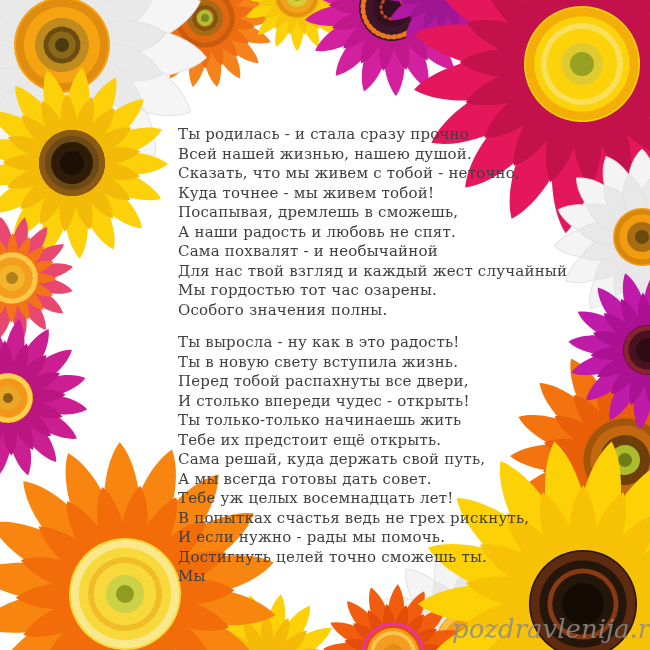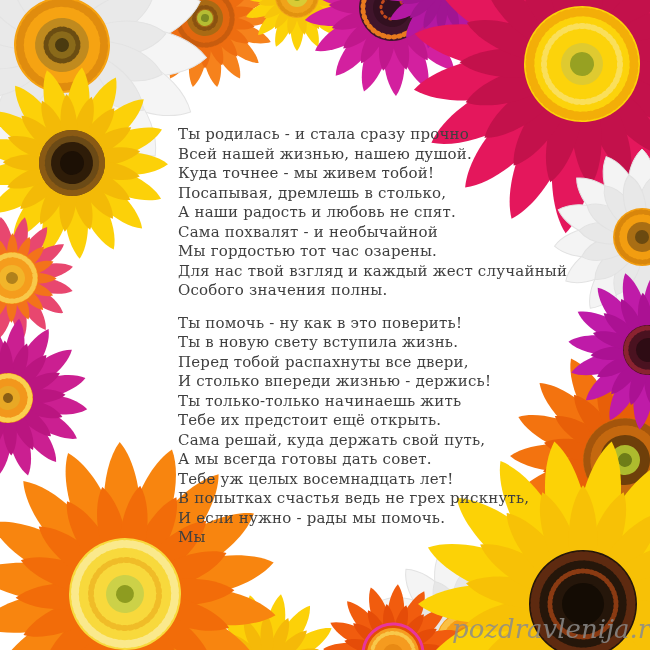--- a/index.html
+++ b/index.html
@@ -681,38 +681,40 @@
         <circle cx="0" cy="0" r="48" fill="none" stroke="#5e2a10" stroke-width="9" stroke-dasharray="2 3" stroke-linecap="round"></circle>
         <circle cx="0" cy="0" r="33" fill="none" stroke="#8a3a12" stroke-width="5" stroke-dasharray="1.5 3" stroke-linecap="round"></circle>
         <circle cx="0" cy="0" r="21" fill="#140c04"></circle>
       </g>
     </svg>
 
   <div class="poem" style="color: rgb(63, 63, 63);">
     <div class="stanza">
       <div class="line">Ты родилась - и стала сразу прочно</div>
       <div class="line">Всей нашей жизнью, нашею душой.</div>
+      <div class="line">Сказать, что мы живем с тобой - неточно,</div>
       <div class="line">Куда точнее - мы живем тобой!</div>
-      <div class="line">Посапывая, дремлешь в столько,</div>
+      <div class="line">Посапывая, дремлешь в сможешь,</div>
       <div class="line">А наши радость и любовь не спят.</div>
       <div class="line">Сама похвалят - и необычайной</div>
+      <div class="line">Для нас твой взгляд и каждый жест случайный</div>
       <div class="line">Мы гордостью тот час озарены.</div>
-      <div class="line">Для нас твой взгляд и каждый жест случайный</div>
       <div class="line">Особого значения полны.</div>
     </div>
     <div class="stanza stanza2">
-      <div class="line">Ты помочь - ну как в это поверить!</div>
+      <div class="line">Ты выросла - ну как в это радость!</div>
       <div class="line">Ты в новую свету вступила жизнь.</div>
       <div class="line">Перед тобой распахнуты все двери,</div>
-      <div class="line">И столько впереди жизнью - держись!</div>
+      <div class="line">И столько впереди чудес - открыть!</div>
       <div class="line">Ты только-только начинаешь жить</div>
       <div class="line">Тебе их предстоит ещё открыть.</div>
       <div class="line">Сама решай, куда держать свой путь,</div>
       <div class="line">А мы всегда готовы дать совет.</div>
       <div class="line">Тебе уж целых восемнадцать лет!</div>
       <div class="line">В попытках счастья ведь не грех рискнуть,</div>
       <div class="line">И если нужно - рады мы помочь.</div>
+      <div class="line">Достигнуть целей точно сможешь ты.</div>
       <div class="line">Мы</div>
     </div>
   </div>
 
   <div class="watermark" style="color: rgb(139, 139, 139);">pozdravlenija.ru</div>
 </div>
 
 </body></html>

